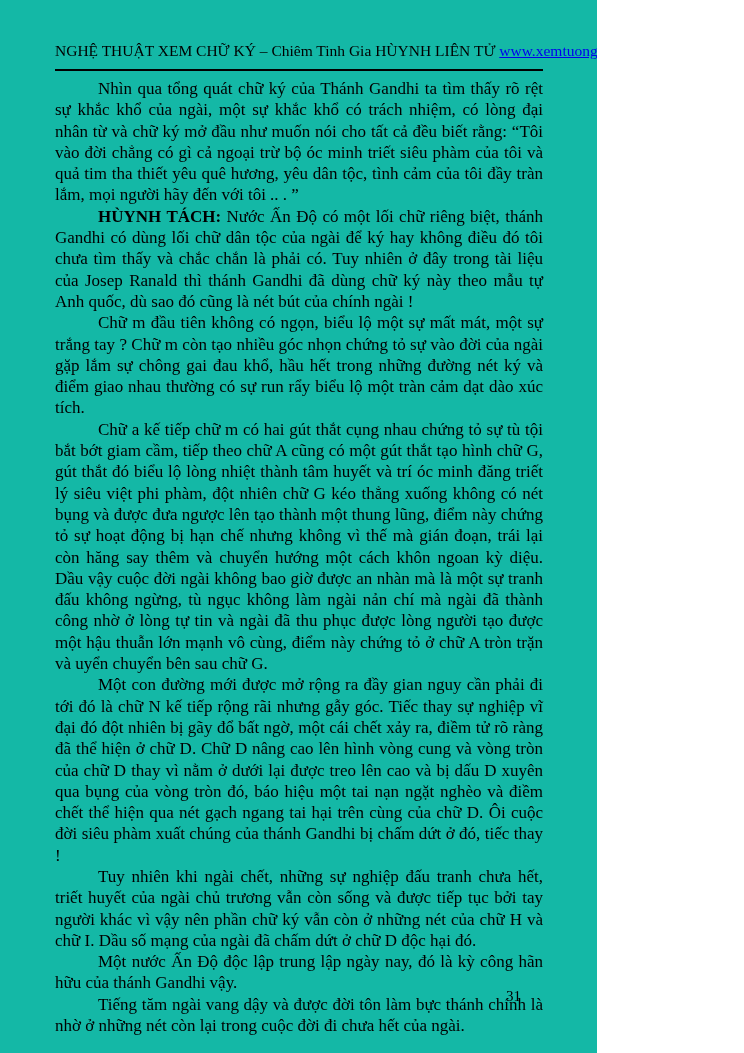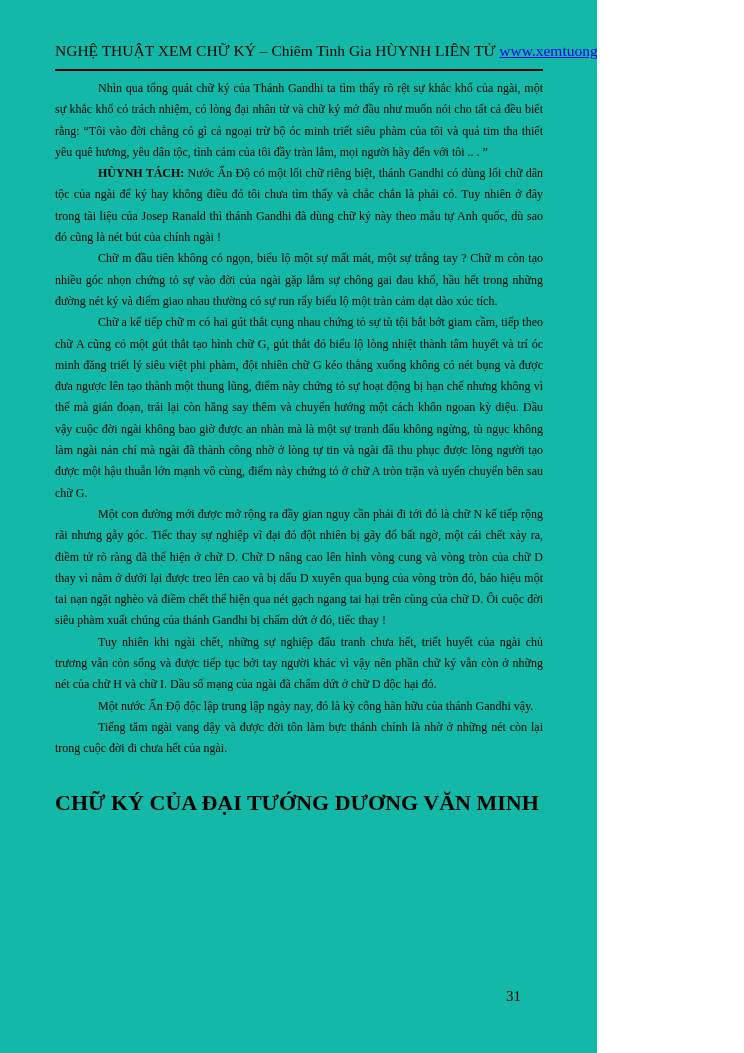--- a/index.html
+++ b/index.html
@@ -32,21 +32,21 @@
     text-decoration: underline;
     cursor: pointer;
   }
   .header-rule {
     border: none;
     border-top: 2px solid #000000;
     margin: 9px 0 0 0;
   }
   .body-text {
     margin: 7px 54px 0 55px;
-    font-size: 12px;
+    font-size: 17px;
     line-height: 21.3px;
     text-align: justify;
   }
   .body-text p {
     margin: 0;
     text-indent: 43px;
   }
   .section-heading {
     margin: 30px 54px 0 55px;
     text-align: left;

